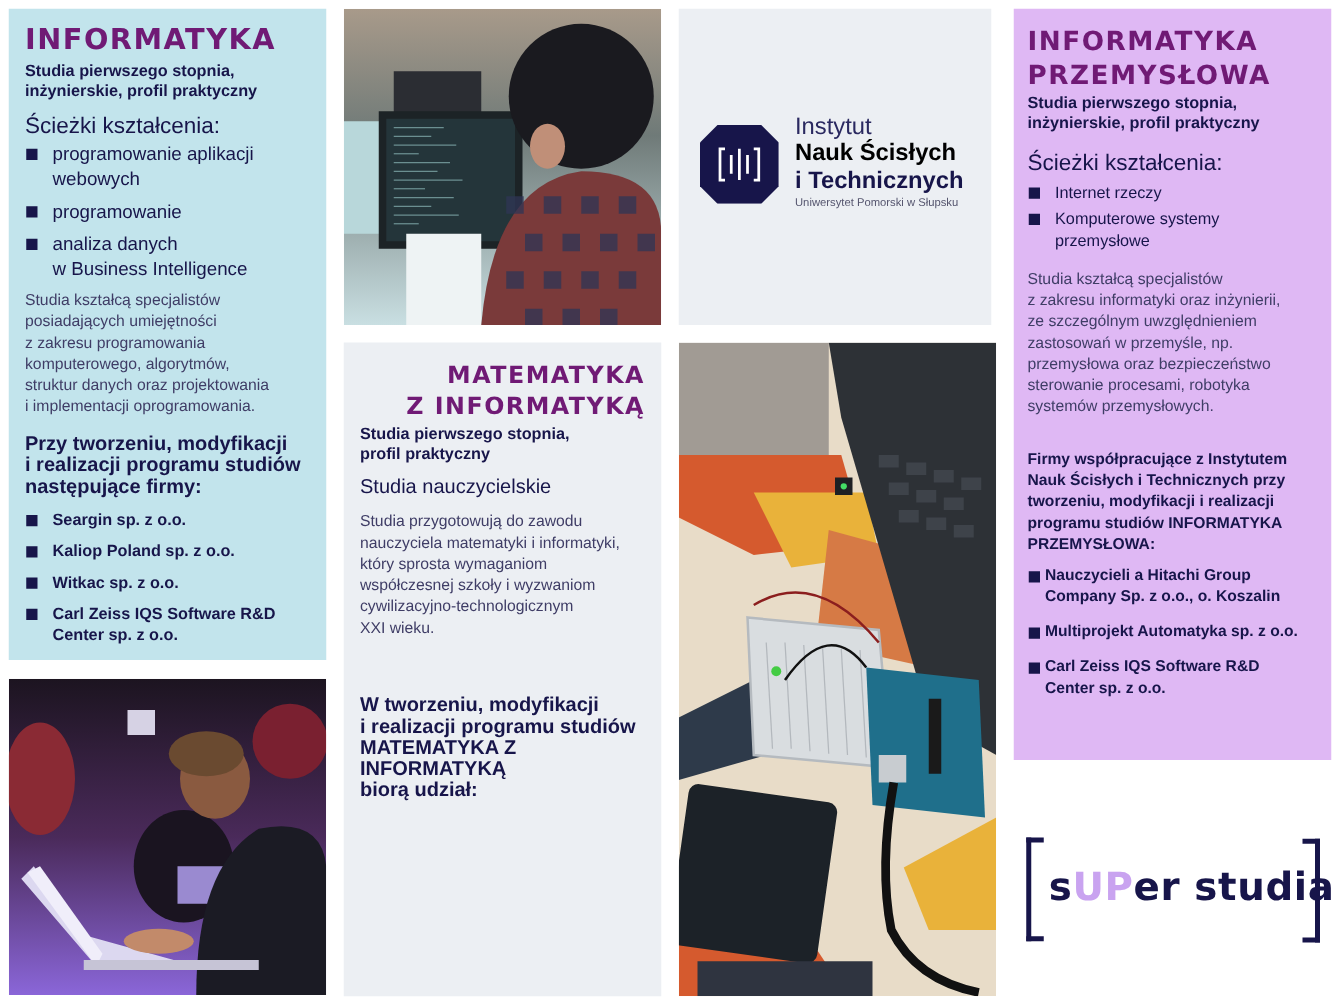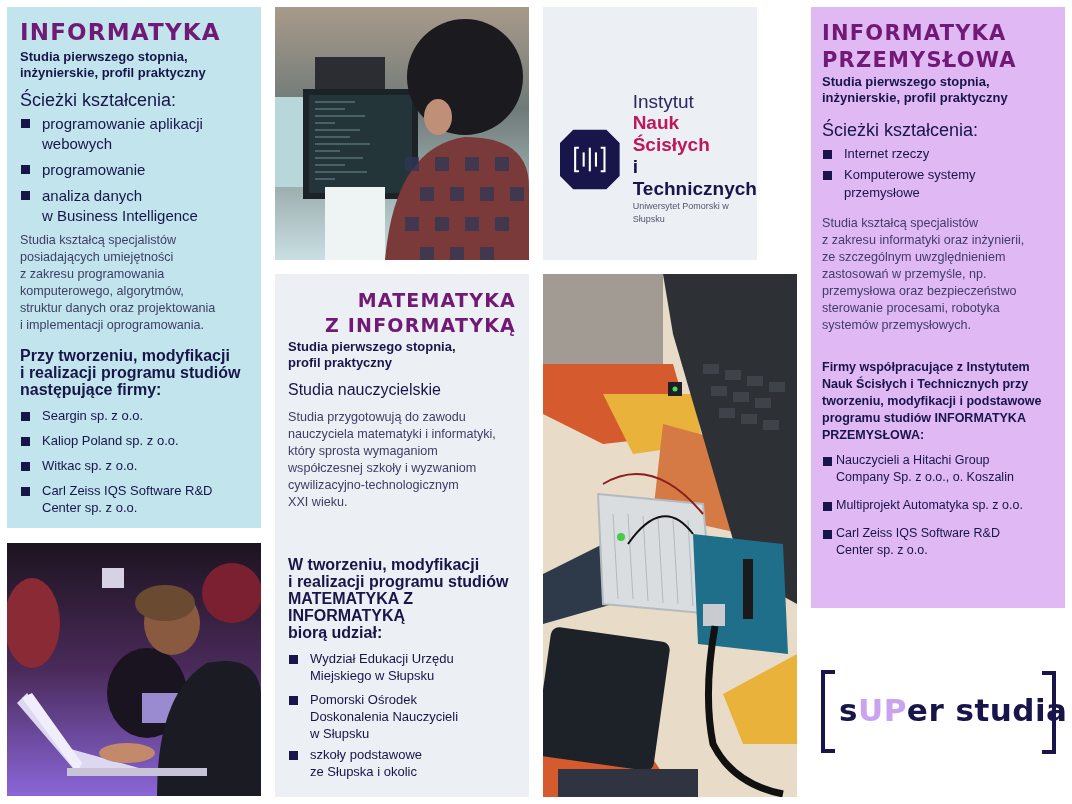--- a/index.html
+++ b/index.html
@@ -8,21 +8,21 @@
   .panel { position: absolute; overflow: hidden; }
   .title { font-family: "DejaVu Sans", sans-serif; font-weight: 900; letter-spacing: 1.2px; color: #701a75; }
   .sub { font-weight: bold; font-size: 13px; line-height: 16px; color: #17154a; }
   .h2 { font-size: 18px; line-height: 22px; color: #17154a; }
   .body { font-size: 12.6px; line-height: 17px; color: #3f3d66; }
   .bold { font-weight: bold; font-size: 16px; line-height: 17px; color: #17154a; }
   ul.sq { list-style: none; }
   ul.sq li { position: relative; padding-left: 22px; }
   ul.sq li::before { content: ""; position: absolute; left: 1px; top: 5px; width: 9px; height: 9px; background: #17154a; }
   .paths li { font-size: 15px; line-height: 20px; color: #17154a; margin-bottom: 6px; }
-  .firms li { font-weight: normal; font-size: 13px; line-height: 17px; color: #17154a; margin-bottom: 8px; }
+  .firms li { font-weight: bold; font-size: 13px; line-height: 17px; color: #17154a; margin-bottom: 8px; }
   .photo { position: absolute; overflow: hidden; }
   .photo svg { display: block; width: 100%; height: 100%; }
 </style>
 </head>
 <body>
 
 <div class="panel" style="left:7px; top:7px; width:254px; height:521px; background:#c2e4ec; padding:10px 13px 0 13px;">
   <div class="title" style="font-size:23px; line-height:30px;">INFORMATYKA</div>
   <div class="sub" style="margin-top:2px;">
     <div>Studia pierwszego stopnia,</div>
@@ -117,35 +117,35 @@
         <rect x="190" y="210" width="14" height="14"></rect>
         <rect x="220" y="210" width="14" height="14"></rect>
       <rect x="145" y="240" width="14" height="13"></rect>
         <rect x="175" y="240" width="14" height="13"></rect>
         <rect x="205" y="240" width="14" height="13"></rect>
     </g>
     <ellipse cx="163" cy="110" rx="14" ry="18" fill="#c08f78"></ellipse>
   </svg>
 </div>
 
-<div class="panel" style="left:543px; top:7px; width:214px; height:253px; background:#eceff3;">
+<div class="panel" style="left:543px; top:7px; width:250px; height:253px; background:#eceff3;">
   <div style="position:absolute; left:17px; top:86px; display:flex; align-items:center;">
     <svg width="63" height="63" viewBox="0 0 63 63">
       <polygon points="14,0 49,0 63,14 63,49 49,63 14,63 0,49 0,14" fill="#17154a"></polygon>
       <g stroke="#ffffff" stroke-width="2.2" fill="none">
         <polyline points="20,19 16,19 16,44 20,44"></polyline>
         <polyline points="43,19 47,19 47,44 43,44"></polyline>
         <line x1="25" y1="24" x2="25" y2="39"></line>
         <line x1="31.5" y1="19" x2="31.5" y2="44"></line>
         <line x1="38" y1="24" x2="38" y2="39"></line>
       </g>
     </svg>
     <div style="margin-left:13px; margin-top:-2px;">
       <div style="font-size:19px; line-height:21px; color:#2a2960;">Instytut</div>
-      <div style="font-size:19px; line-height:22px; color:#be185d; font-weight:bold;">Nauk Ścisłych</div>
+      <div style="font-size:19px; line-height:22px; color:#000000; font-weight:bold;">Nauk Ścisłych</div>
       <div style="font-size:19px; line-height:22px; color:#17154a; font-weight:bold;">i Technicznych</div>
       <div style="font-size:9px; line-height:13px; color:#55556e;">Uniwersytet Pomorski w Słupsku</div>
     </div>
   </div>
 </div>
 
 <div class="panel" style="left:811px; top:7px; width:254px; height:601px; background:#dfb8f4; padding:13px 11px 0 11px;">
   <div class="title" style="font-size:21px; line-height:27px;">
     <div>INFORMATYKA</div>
     <div>PRZEMYSŁOWA</div>
@@ -169,21 +169,21 @@
     <div>z zakresu informatyki oraz inżynierii,</div>
     <div>ze szczególnym uwzględnieniem</div>
     <div>zastosowań w przemyśle, np.</div>
     <div>przemysłowa oraz bezpieczeństwo</div>
     <div>sterowanie procesami, robotyka</div>
     <div>systemów przemysłowych.</div>
   </div>
   <div class="bold" style="margin-top:25px; font-size:12.5px;">
     <div>Firmy współpracujące z Instytutem</div>
     <div>Nauk Ścisłych i Technicznych przy</div>
-    <div>tworzeniu, modyfikacji i podstawowe</div>
+    <div>tworzeniu, modyfikacji i realizacji</div>
     <div>programu studiów INFORMATYKA</div>
     <div>PRZEMYSŁOWA:</div>
   </div>
   <ul class="sq firms" style="margin-top:8px;">
     <li style="padding-left:14px; font-size:12.5px; margin-bottom:11px;">
         <div>Nauczycieli a Hitachi Group</div>
         <div>Company Sp. z o.o., o. Koszalin</div>
       </li>
     <li style="padding-left:14px; font-size:12.5px; margin-bottom:11px;">
         <div>Multiprojekt Automatyka sp. z o.o.</div>
@@ -212,35 +212,20 @@
     <div>współczesnej szkoły i wyzwaniom</div>
     <div>cywilizacyjno-technologicznym</div>
     <div>XXI wieku.</div>
   </div>
   <div class="bold" style="margin-top:45px;">
     <div>W tworzeniu, modyfikacji</div>
     <div>i realizacji programu studiów</div>
     <div>MATEMATYKA Z INFORMATYKĄ</div>
     <div>biorą udział:</div>
   </div>
-  <ul class="sq firms" style="margin-top:9px;">
-    <li style="margin-bottom:7px;">
-        <div>Wydział Edukacji Urzędu</div>
-        <div>Miejskiego w Słupsku</div>
-      </li>
-    <li style="margin-bottom:4px;">
-        <div>Pomorski Ośrodek</div>
-        <div>Doskonalenia Nauczycieli</div>
-        <div>w Słupsku</div>
-      </li>
-    <li>
-        <div>szkoły podstawowe</div>
-        <div>ze Słupska i okolic</div>
-      </li>
-  </ul>
 </div>
 
 <div class="photo" style="left:543px; top:274px; width:254px; height:523px;">
   <svg viewBox="0 0 254 523" preserveAspectRatio="none">
     <rect width="254" height="523" fill="#e8dcc8"></rect>
     <rect x="0" y="0" width="120" height="90" fill="#5a5a60" opacity="0.5"></rect>
     <polygon points="0,90 130,90 150,160 60,170 0,140" fill="#d55a2e"></polygon>
     <polygon points="60,120 150,120 160,170 90,180" fill="#e9b23a"></polygon>
     <polygon points="120,150 230,180 200,260 110,240" fill="#d67a45"></polygon>
     <polygon points="0,300 60,270 70,330 0,350" fill="#2e3a4a"></polygon>

